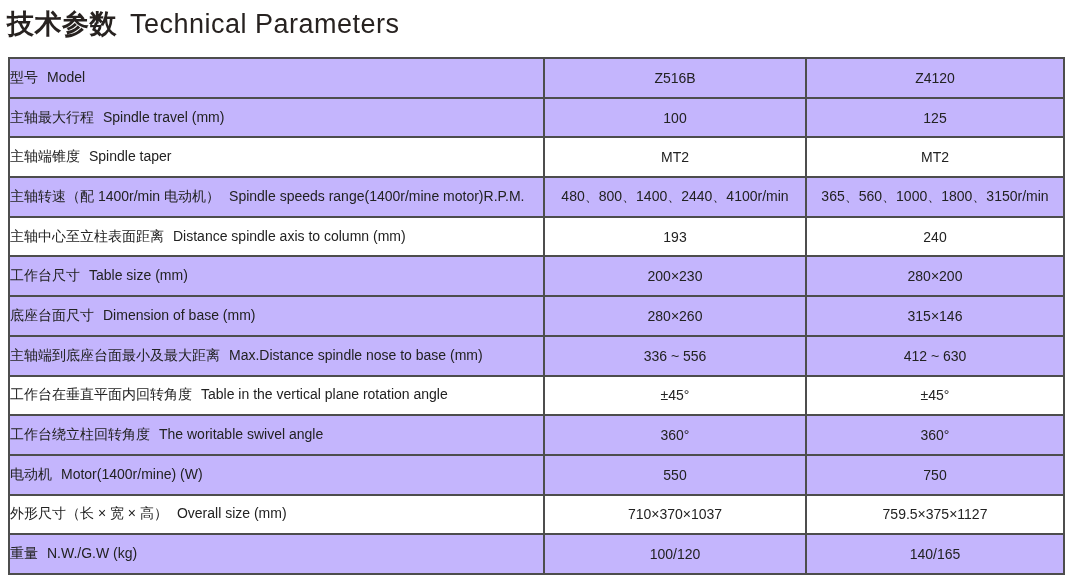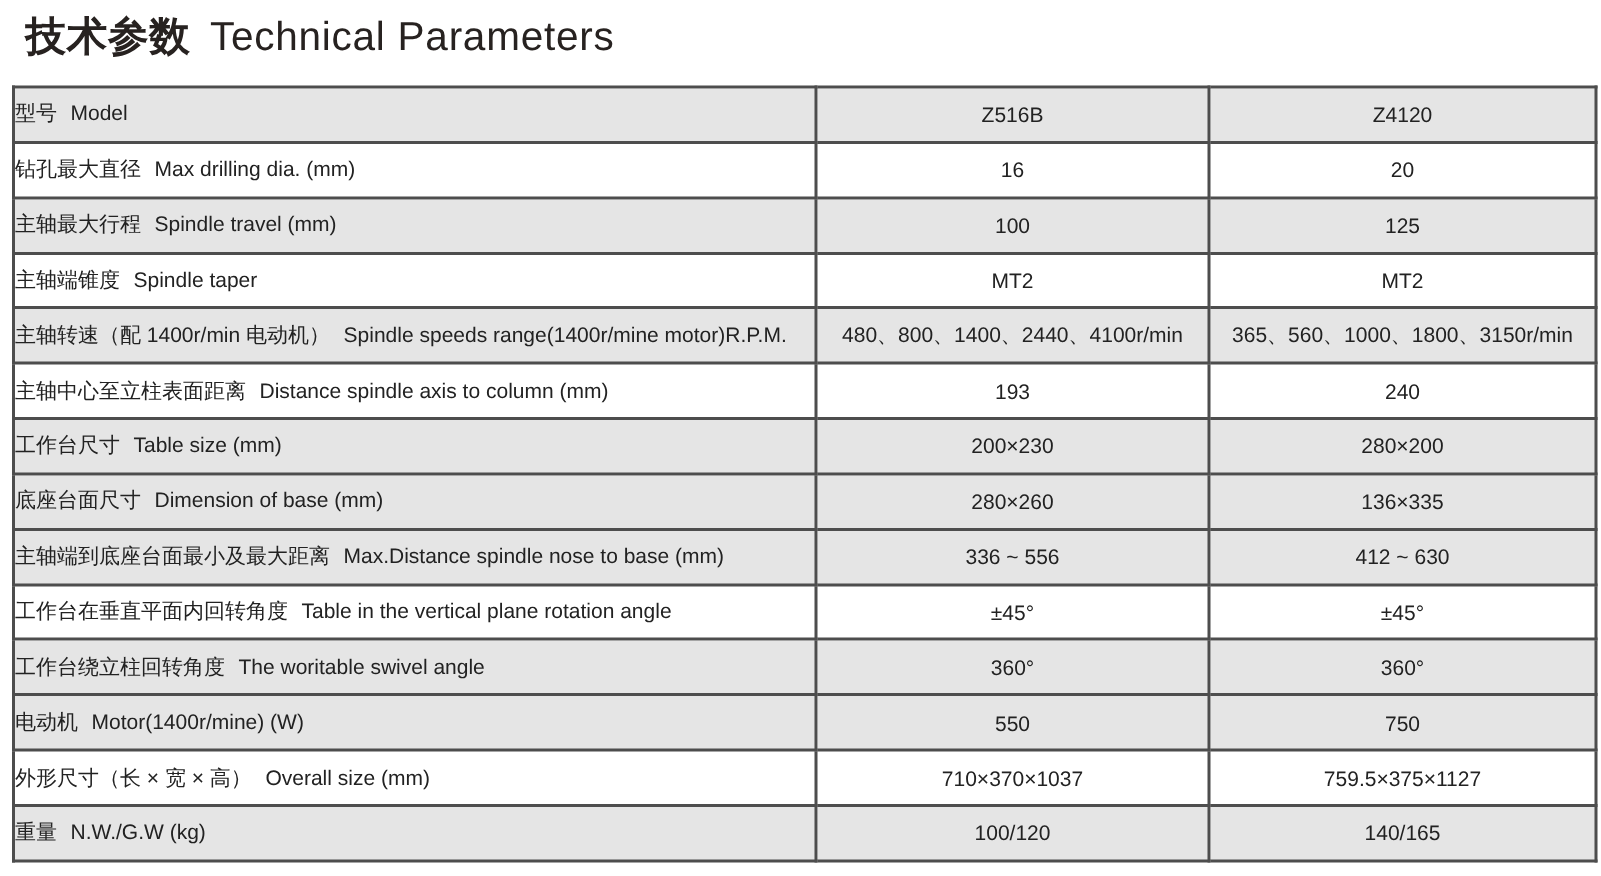--- a/index.html
+++ b/index.html
@@ -10,21 +10,21 @@
   }
   .page {
     position: relative;
     width: 1067px;
     height: 584px;
     background: #ffffff;
     overflow: hidden;
   }
   .title {
     position: absolute;
-    left: 17px;
+    left: 7px;
     top: 6px;
     font-size: 27px;
     color: #272220;
     letter-spacing: 0.5px;
     white-space: nowrap;
   }
   .title-zh {
     font-weight: bold;
     margin-right: 13px;
   }
@@ -42,21 +42,21 @@
   }
   table.spec td {
     border: 2px solid #4d4d4d;
     font-size: 14px;
     color: #222222;
     padding: 0;
     vertical-align: middle;
     overflow: hidden;
     white-space: nowrap;
   }
-  tr.shaded td { background: #e5e5e5; }
+  tr.shaded td { background: #c4b5fd; }
   tr.plain  td { background: #ffffff; }
   td.label-cell {
     text-align: left;
     padding-left: 10px;
   }
   td.label-cell .zh { margin-right: 9px; }
   td.value-cell {
     text-align: center;
   }
 </style>
@@ -74,25 +74,20 @@
       <col style="width:535px">
       <col style="width:262px">
       <col style="width:258px">
     </colgroup>
     <tbody>
         <tr class="shaded">
           <td class="label-cell"><span class="zh">型号</span><span class="en">Model</span></td>
           <td class="value-cell">Z516B</td>
           <td class="value-cell">Z4120</td>
         </tr>
-        <tr class="plain">
-          <td class="label-cell"><span class="zh">钻孔最大直径</span><span class="en">Max drilling dia. (mm)</span></td>
-          <td class="value-cell">16</td>
-          <td class="value-cell">20</td>
-        </tr>
         <tr class="shaded">
           <td class="label-cell"><span class="zh">主轴最大行程</span><span class="en">Spindle travel (mm)</span></td>
           <td class="value-cell">100</td>
           <td class="value-cell">125</td>
         </tr>
         <tr class="plain">
           <td class="label-cell"><span class="zh">主轴端锥度</span><span class="en">Spindle taper</span></td>
           <td class="value-cell">MT2</td>
           <td class="value-cell">MT2</td>
         </tr>
@@ -107,21 +102,21 @@
           <td class="value-cell">240</td>
         </tr>
         <tr class="shaded">
           <td class="label-cell"><span class="zh">工作台尺寸</span><span class="en">Table size (mm)</span></td>
           <td class="value-cell">200×230</td>
           <td class="value-cell">280×200</td>
         </tr>
         <tr class="shaded">
           <td class="label-cell"><span class="zh">底座台面尺寸</span><span class="en">Dimension of base (mm)</span></td>
           <td class="value-cell">280×260</td>
-          <td class="value-cell">136×335</td>
+          <td class="value-cell">315×146</td>
         </tr>
         <tr class="shaded">
           <td class="label-cell"><span class="zh">主轴端到底座台面最小及最大距离</span><span class="en">Max.Distance spindle nose to base (mm)</span></td>
           <td class="value-cell">336 ~ 556</td>
           <td class="value-cell">412 ~ 630</td>
         </tr>
         <tr class="plain">
           <td class="label-cell"><span class="zh">工作台在垂直平面内回转角度</span><span class="en">Table in the vertical plane rotation angle</span></td>
           <td class="value-cell">±45°</td>
           <td class="value-cell">±45°</td>

